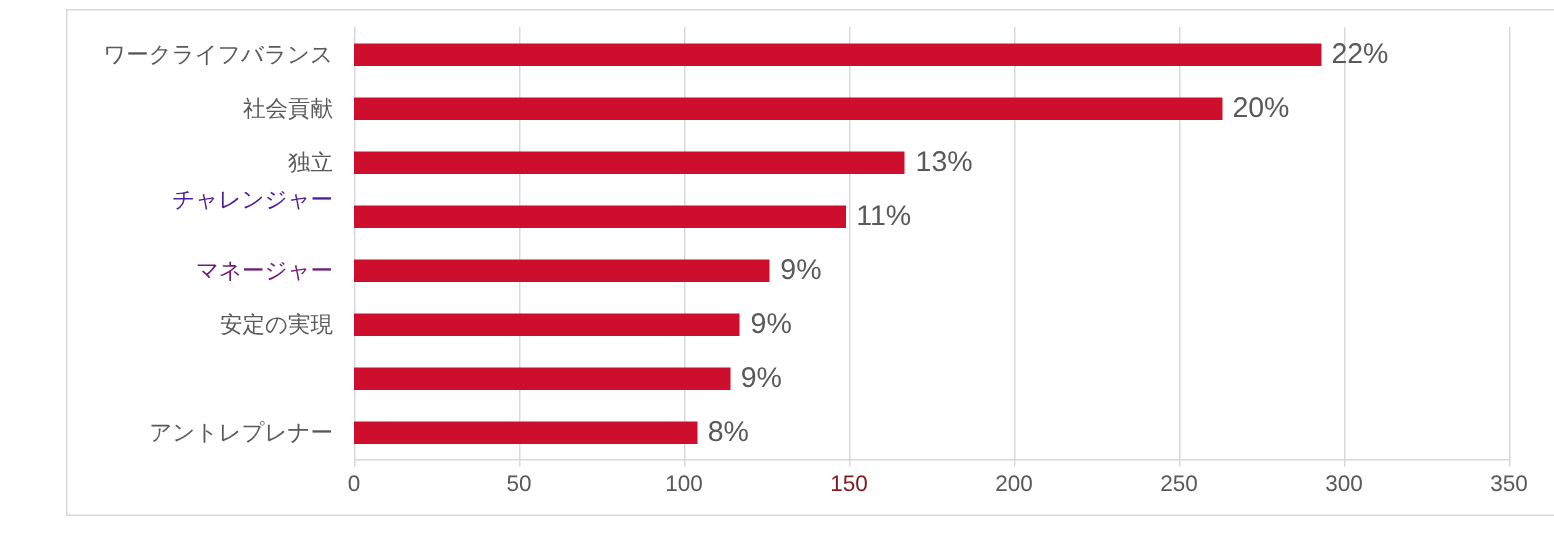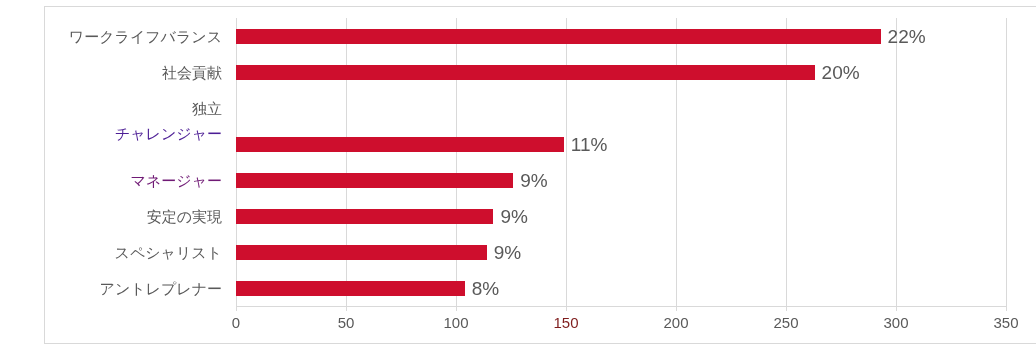--- a/index.html
+++ b/index.html
@@ -127,21 +127,20 @@
 <div id="chart-frame">
   <div id="chart-border"></div>
 
   <div id="cat-labels">
       <div class="cat-label" style="top: 0px; height: 36px; color: rgb(89, 89, 89);">ワークライフバランス</div>
       <div class="cat-label" style="top: 36px; height: 36px; color: rgb(89, 89, 89);">社会貢献</div>
       <div class="cat-label" style="top: 72px; height: 36px; color: rgb(89, 89, 89);">独立</div>
       <div class="cat-label" style="top: 97px; height: 36px; color: #4c1d95;">チャレンジャー</div>
       <div class="cat-label" style="top: 144px; height: 36px; color: #701a75;">マネージャー</div>
       <div class="cat-label" style="top: 180px; height: 36px; color: rgb(89, 89, 89);">安定の実現</div>
-      <div class="cat-label" style="top: 216px; height: 36px; color: rgb(89, 89, 89);">スペシャリスト</div>
       <div class="cat-label" style="top: 252px; height: 36px; color: rgb(89, 89, 89);">アントレプレナー</div>
     </div>
 
   <div id="plot">
     <div id="gridlines">
         <div class="gridline axis-zero" style="left: 0px;"></div>
         <div class="gridline" style="left: 110px;"></div>
         <div class="gridline" style="left: 220px;"></div>
         <div class="gridline" style="left: 330px;"></div>
         <div class="gridline" style="left: 440px;"></div>
@@ -150,20 +149,24 @@
         <div class="gridline" style="left: 770px;"></div>
       </div>
     <div id="bars">
         <div class="bar-row" style="top: 0px;">
           <div class="bar" style="width: 644.6px; background: rgb(206, 14, 45);"></div>
           <span class="bar-label" style="color: rgb(89, 89, 89);">22%</span>
         </div>
         <div class="bar-row" style="top: 36px;">
           <div class="bar" style="width: 578.6px; background: rgb(206, 14, 45);"></div>
           <span class="bar-label" style="color: rgb(89, 89, 89);">20%</span>
+        </div>
+        <div class="bar-row" style="top: 72px;">
+          <div class="bar" style="width: 367.4px; background: rgb(206, 14, 45);"></div>
+          <span class="bar-label" style="color: rgb(89, 89, 89);">13%</span>
         </div>
         <div class="bar-row" style="top: 108px;">
           <div class="bar" style="width: 327.8px; background: rgb(206, 14, 45);"></div>
           <span class="bar-label" style="color: rgb(89, 89, 89);">11%</span>
         </div>
         <div class="bar-row" style="top: 144px;">
           <div class="bar" style="width: 277.2px; background: rgb(206, 14, 45);"></div>
           <span class="bar-label" style="color: rgb(89, 89, 89);">9%</span>
         </div>
         <div class="bar-row" style="top: 180px;">

